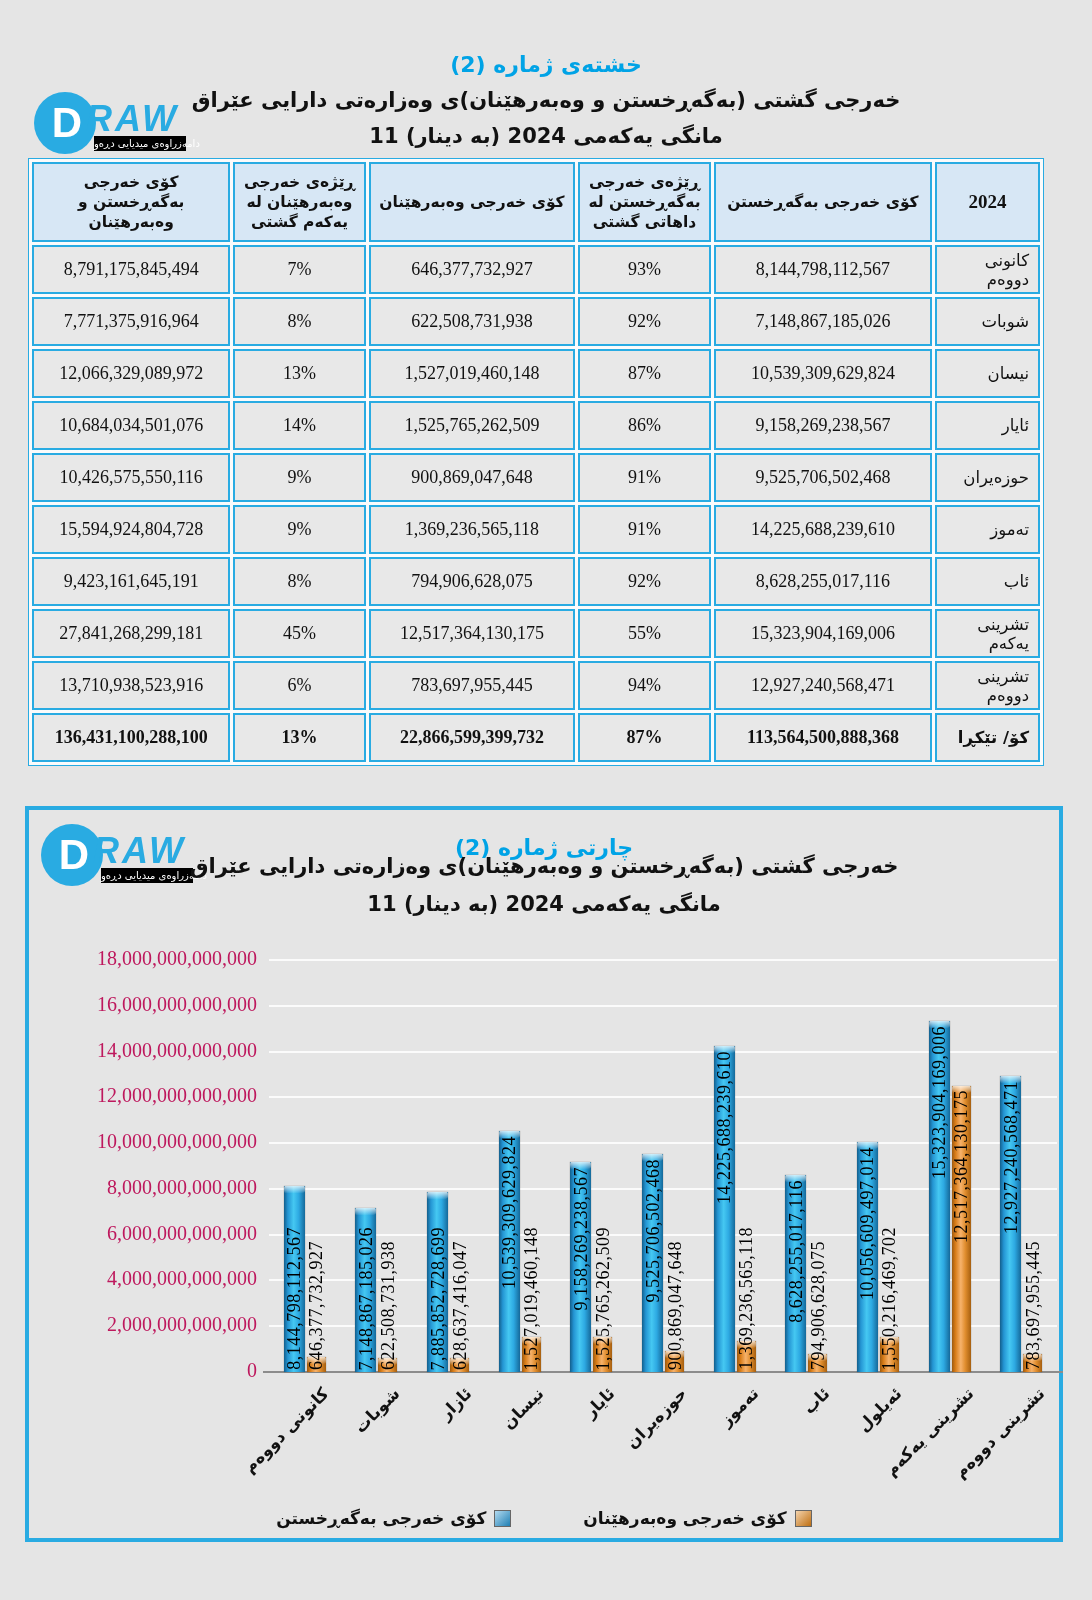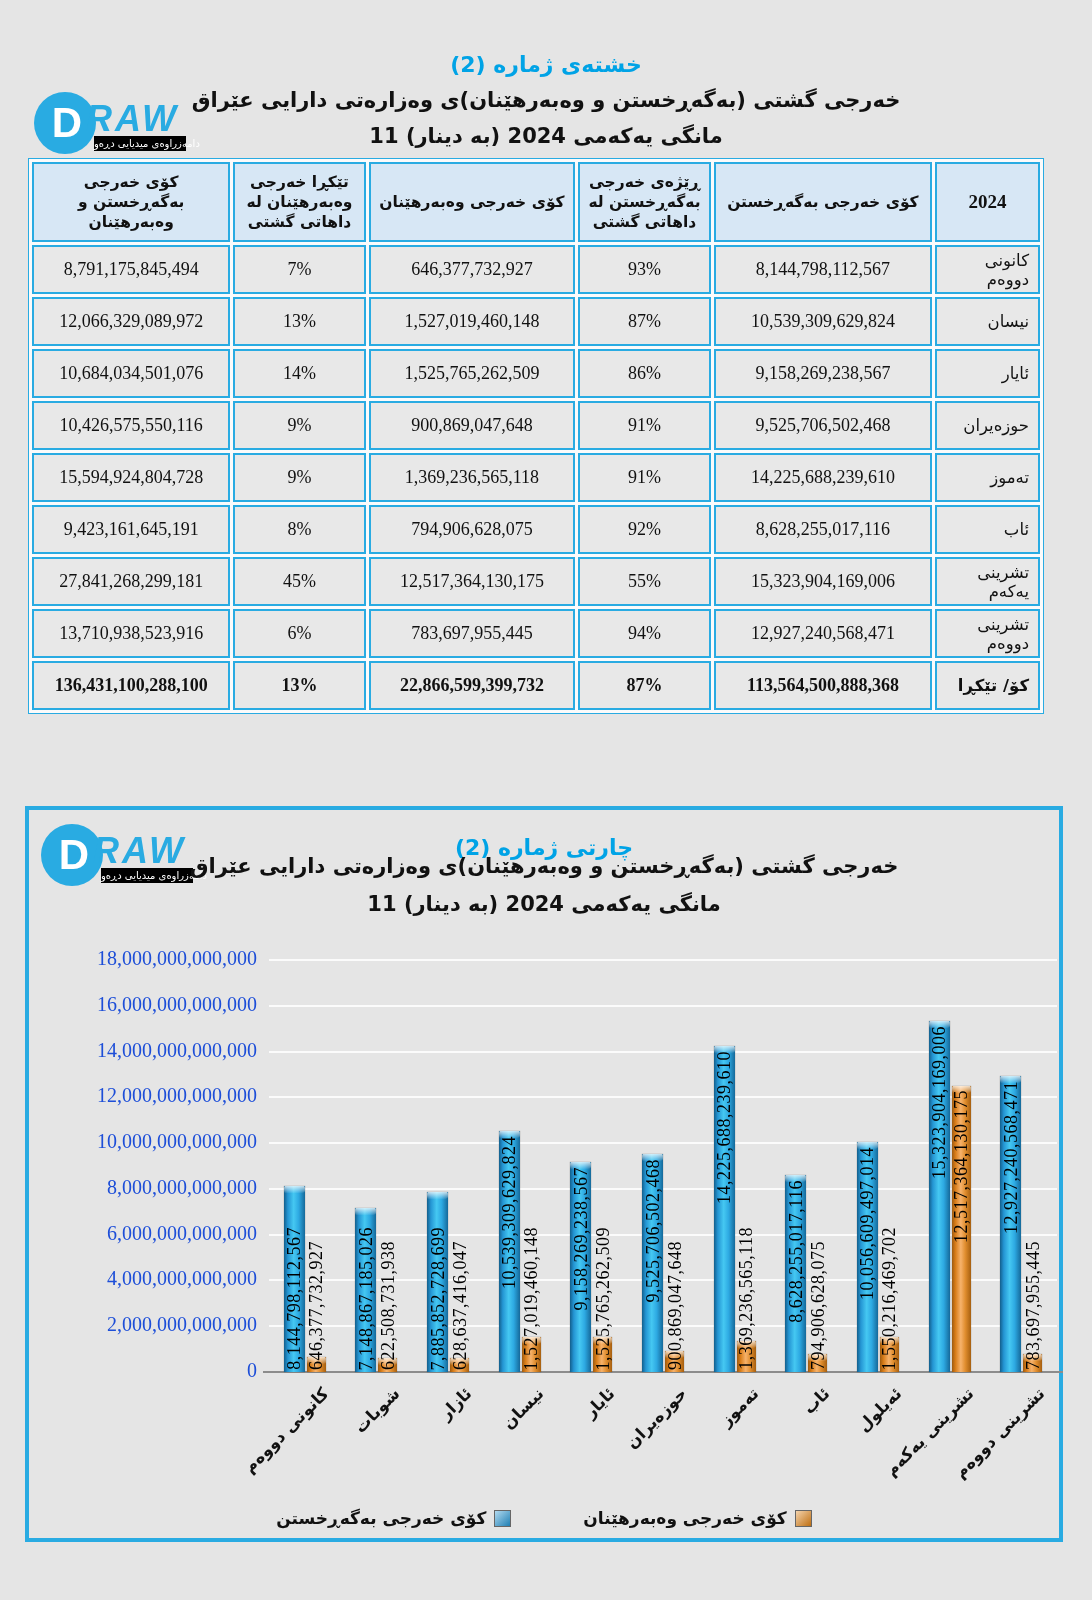--- a/index.html
+++ b/index.html
@@ -31,21 +31,21 @@
   table.main th.year{font-size:19px;font-family:"Liberation Serif",serif;}
   table.main td{height:41px;}
   table.main td.month{direction:rtl;text-align:right;padding-right:9px;font-size:16.5px;
         font-family:"DejaVu Sans",sans-serif;}
   table.main tr.total td{font-weight:bold;}
   
   .chart-box{left:25px;top:806px;width:1030px;height:728px;border:4px solid #29abe2;background:#e5e5e5;}
   .plot{position:absolute;left:240px;top:150px;width:788px;height:412px;}
   .gridline{position:absolute;left:0;width:100%;height:2px;background:rgba(255,255,255,.85);}
   .xaxis{position:absolute;left:-6px;bottom:-1px;width:calc(100% + 12px);height:2px;background:#8c8c8c;}
-  .ylab{position:absolute;left:0px;width:228px;text-align:right;font-size:20px;color:#1d4ed8;}
+  .ylab{position:absolute;left:0px;width:228px;text-align:right;font-size:20px;color:#be185d;}
   .bar{position:absolute;bottom:0;box-shadow:0 0 1px rgba(0,0,0,.4);}
   .bar.s0{background:linear-gradient(90deg,#135f8c 0%,#2495d3 18%,#45c8f2 46%,#2da9e2 70%,#15699a 100%);}
   .bar.s1{background:linear-gradient(90deg,#9c5a10 0%,#d87c18 18%,#f6b26b 46%,#e08d2e 70%,#a65f0f 100%);}
   .bar .cap{position:absolute;top:0;left:0;width:100%;height:7px;
             background:linear-gradient(180deg,rgba(255,255,255,.75),rgba(255,255,255,.05));
             border-radius:2px 2px 40%/6px 6px 4px;}
   .barlab{position:absolute;writing-mode:vertical-rl;transform:rotate(180deg);
           font-size:18px;line-height:21px;color:#000;white-space:nowrap;letter-spacing:.5px;}
   .xlab{position:absolute;white-space:nowrap;direction:rtl;font-weight:bold;font-size:16.5px;color:#111;
         transform-origin:100% 0;transform:translateX(-100%) rotate(-45deg);
@@ -75,35 +75,43 @@
     <col style="width:200px">
       <col style="width:134px">
       <col style="width:209px">
     <col style="width:134px">
       <col style="width:221px">
       <col style="width:106px">
   </colgroup>
   <thead>
       <tr id="thead-row">
         <th>کۆی خەرجی بەگەڕخستن و وەبەرهێنان</th>
-        <th>تێکڕا خەرجی وەبەرهێنان لە داهاتی گشتی</th>
+        <th>ڕێژەی خەرجی وەبەرهێنان لە یەکەم گشتی</th>
         <th>کۆی خەرجی وەبەرهێنان</th>
         <th>ڕێژەی خەرجی بەگەڕخستن لە داهاتی گشتی</th>
         <th>کۆی خەرجی بەگەڕخستن</th>
         <th class="year">2024</th>
       </tr>
     </thead>
   <tbody id="tbody">
       <tr>
         <td>8,791,175,845,494</td>
         <td>7%</td>
         <td>646,377,732,927</td>
         <td>93%</td>
         <td>8,144,798,112,567</td>
         <td class="month">کانونی دووەم</td>
+      </tr>
+      <tr>
+        <td>7,771,375,916,964</td>
+        <td>8%</td>
+        <td>622,508,731,938</td>
+        <td>92%</td>
+        <td>7,148,867,185,026</td>
+        <td class="month">شوبات</td>
       </tr>
       <tr>
         <td>12,066,329,089,972</td>
         <td>13%</td>
         <td>1,527,019,460,148</td>
         <td>87%</td>
         <td>10,539,309,629,824</td>
         <td class="month">نیسان</td>
       </tr>
       <tr>

